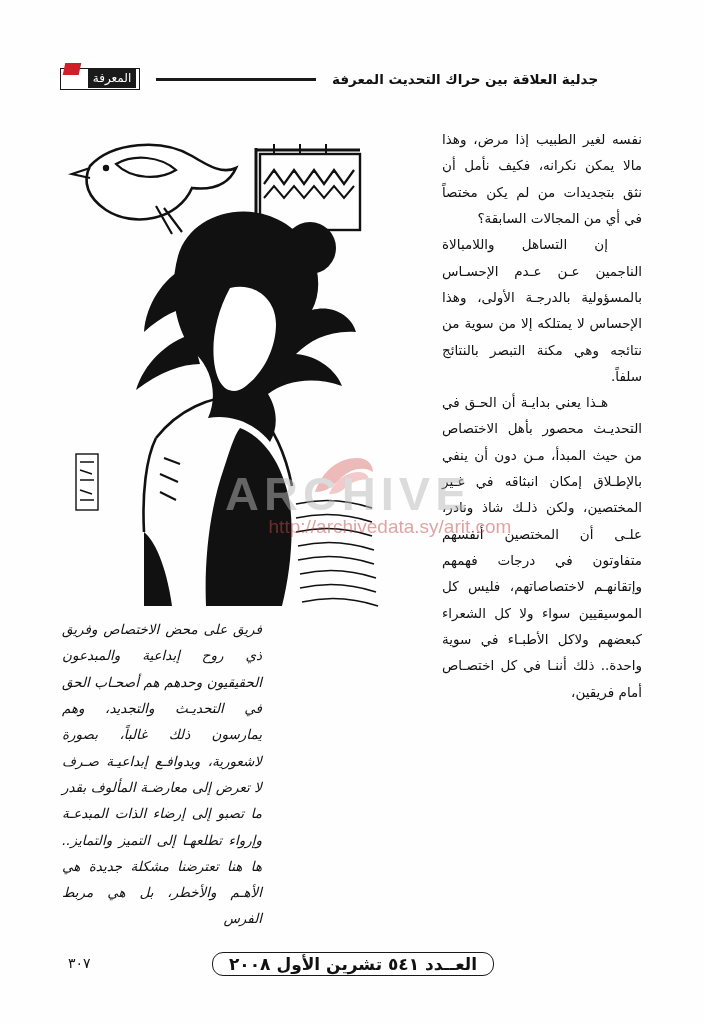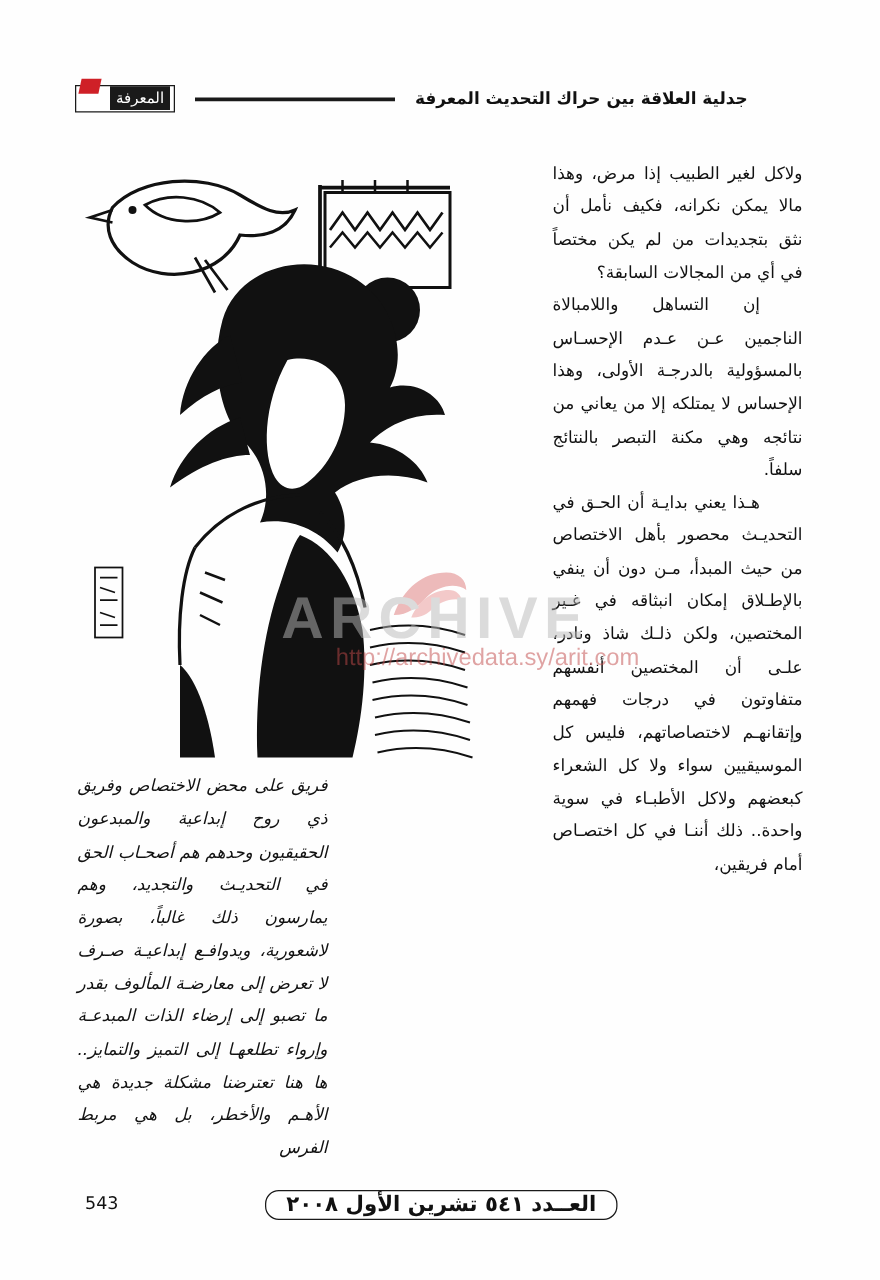--- a/index.html
+++ b/index.html
@@ -224,22 +224,22 @@
       <div class="mast-fill"></div>
       <div class="mast-word">المعرفة</div>
       <div class="mast-red"></div>
     </div>
     <div class="header-rule"></div>
     <div class="header-title">جدلية العلاقة بين حراك التحديث المعرفة</div>
     <div class="header-spacer"></div>
   </div>
 
   <div class="col-right">
-    <p>ولاكل لغير الطبيب إذا مرض، وهذا مالا يمكن نكرانه، فكيف نأمل أن نثق بتجديدات من لم يكن مختصاً في أي من المجالات السابقة؟</p>
-    <p class="indent">إن التساهل واللامبالاة الناجمين عـن عـدم الإحسـاس بالمسؤولية بالدرجـة الأولى، وهذا الإحساس لا يمتلكه إلا من يعاني من نتائجه وهي مكنة التبصر بالنتائج سلفاً.</p>
+    <p>نفسه لغير الطبيب إذا مرض، وهذا مالا يمكن نكرانه، فكيف نأمل أن نثق بتجديدات من لم يكن مختصاً في أي من المجالات السابقة؟</p>
+    <p class="indent">إن التساهل واللامبالاة الناجمين عـن عـدم الإحسـاس بالمسؤولية بالدرجـة الأولى، وهذا الإحساس لا يمتلكه إلا من سوية من نتائجه وهي مكنة التبصر بالنتائج سلفاً.</p>
     <p class="indent">هـذا يعني بدايـة أن الحـق في التحديـث محصور بأهل الاختصاص من حيث المبدأ، مـن دون أن ينفي بالإطـلاق إمكان انبثاقه في غـير المختصين، ولكن ذلـك شاذ ونادر، علـى أن المختصين أنفسهم متفاوتون في درجات فهمهم وإتقانهـم لاختصاصاتهم، فليس كل الموسيقيين سواء ولا كل الشعراء كبعضهم ولاكل الأطبـاء في سوية واحدة.. ذلك أننـا في كل اختصـاص أمام فريقين،</p>
   </div>
 
   <div class="col-left-lower">
     <p>فريق على محض الاختصاص وفريق ذي روح إبداعية والمبدعون الحقيقيون وحدهم هم أصحـاب الحق في التحديـث والتجديد، وهم يمارسون ذلك غالباً، بصورة لاشعورية، ويدوافـع إبداعيـة صـرف لا تعرض إلى معارضـة المألوف بقدر ما تصبو إلى إرضاء الذات المبدعـة وإرواء تطلعهـا إلى التميز والتمايز.. ها هنا تعترضنا مشكلة جديدة هي الأهـم والأخطر، بل هي مربط الفرس</p>
   </div>
 
   <div class="illus">
     <svg width="350" height="480" viewBox="0 0 350 480" xmlns="http://www.w3.org/2000/svg">
       <g fill="none" stroke="#111" stroke-width="2.4">
@@ -311,17 +311,17 @@
   <div class="watermark">
     <svg class="wm-mark" viewBox="0 0 70 44">
       <path d="M8 40 C16 18, 32 6, 50 6 C60 6, 66 12, 66 20 C58 14, 44 16, 34 26 C26 34, 20 40, 8 40 Z" fill="#d24a4a" opacity="0.75"></path>
       <path d="M22 42 C28 28, 40 20, 52 20 C58 20, 62 24, 62 28 C54 26, 44 30, 38 36 C33 41, 28 42, 22 42 Z" fill="#e06a6a" opacity="0.7"></path>
     </svg>
     <div class="wm-text">ARCHIVE</div>
     <div class="wm-sub">http://archivedata.sy/arit.com</div>
   </div>
 
   <div class="footer">
-    <div class="page-number">543</div>
+    <div class="page-number">٣٠٧</div>
     <div class="issue-box">العــدد ٥٤١ تشرين الأول ٢٠٠٨</div>
   </div>
 
 </div>
 
 </body></html>

